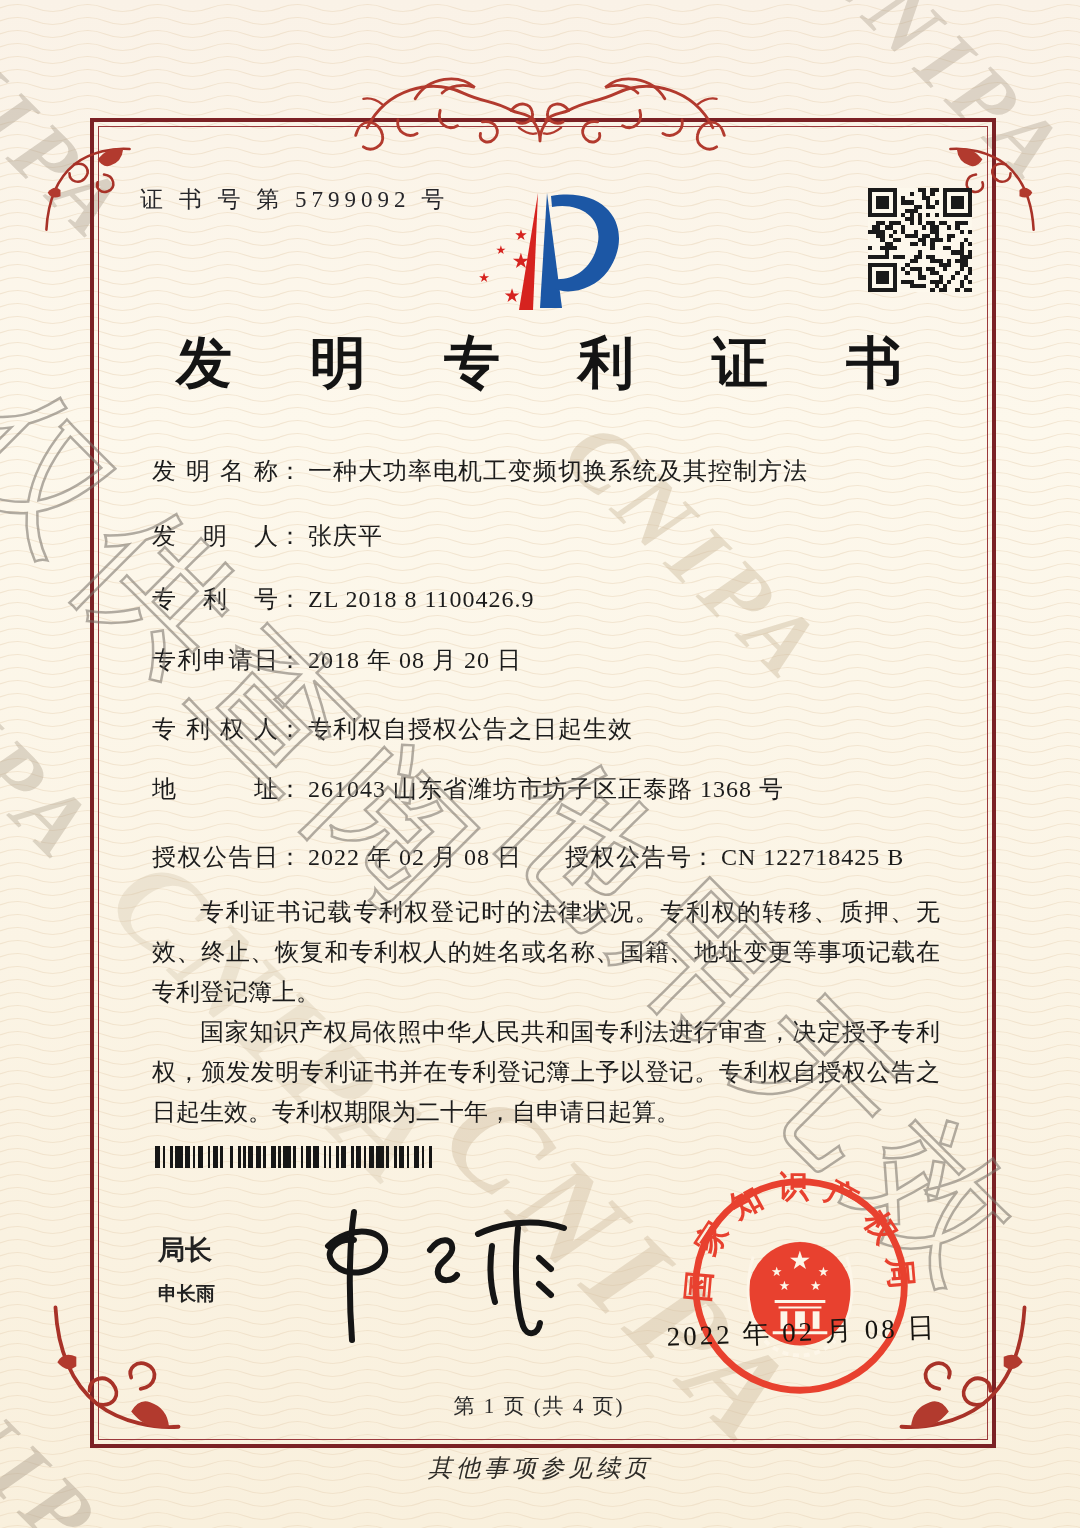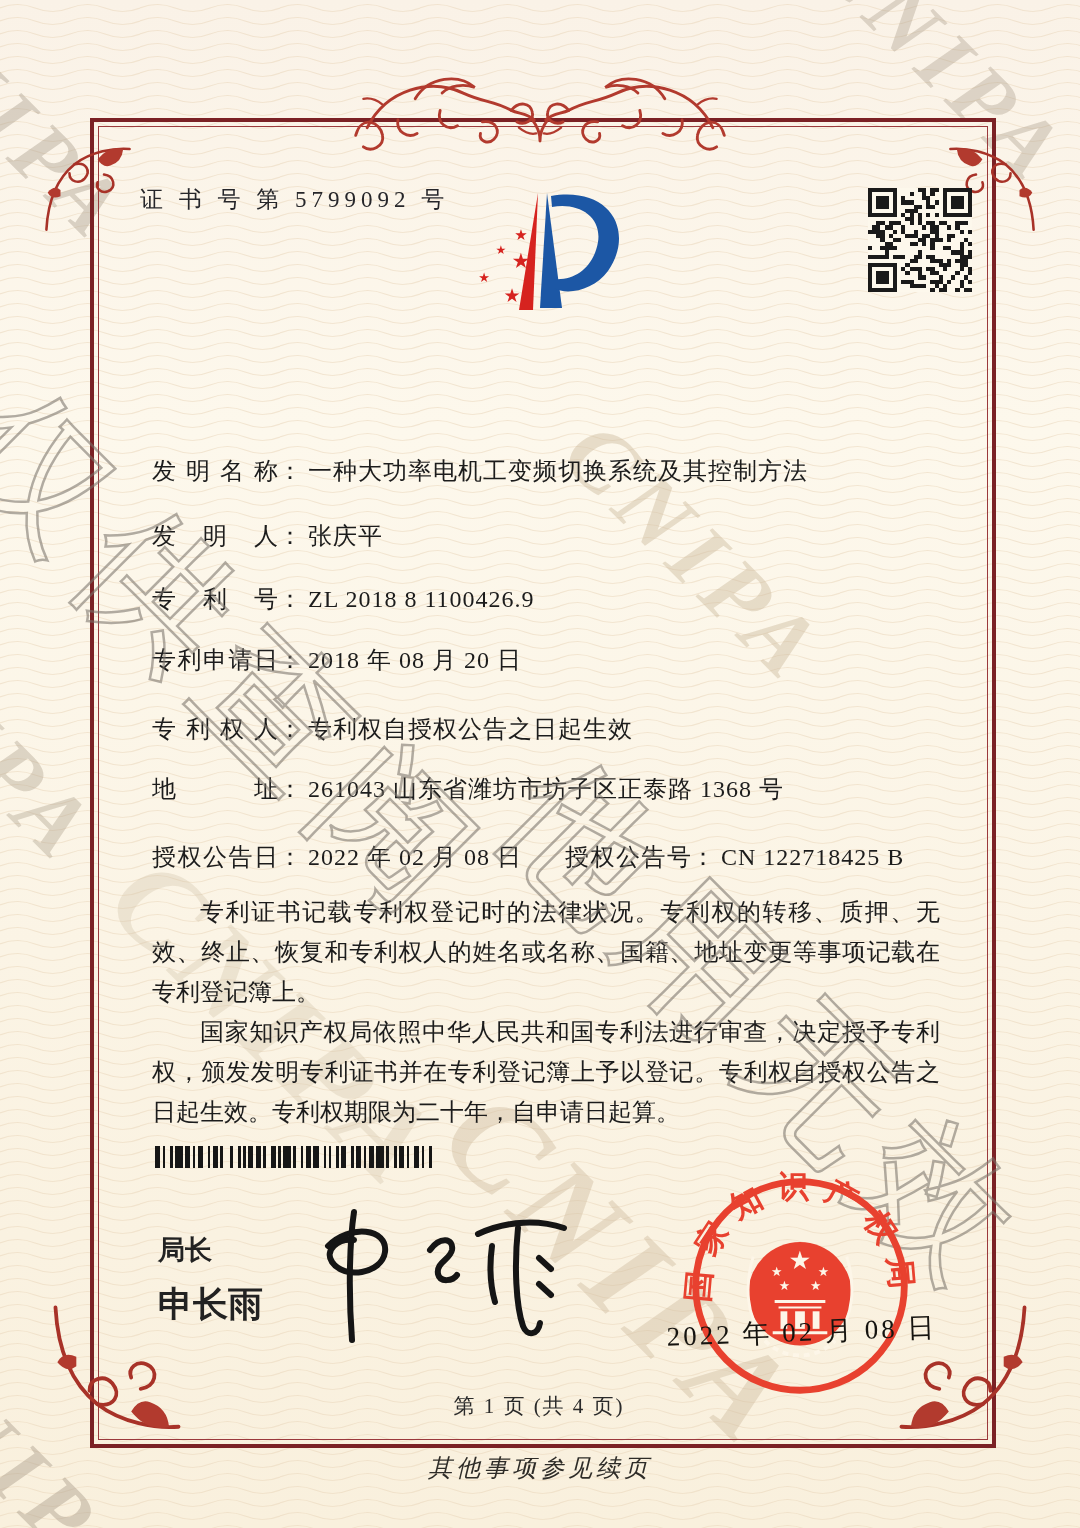--- a/index.html
+++ b/index.html
@@ -28,21 +28,21 @@
   
   .bodytxt{left:152px;top:892px;width:788px;font-size:24px;line-height:40px;text-align:justify;}
   .bodytxt p{margin:0;text-indent:2em;}
   
   .barcode{left:155px;top:1146px;width:282px;height:22px;display:flex;align-items:stretch;}
   .barcode span{height:100%;}
   
   .signer-title{left:158px;top:1232px;font-family:"Liberation Sans","DejaVu Sans",sans-serif;
                 font-weight:700;font-size:27px;color:#222;}
   .signer-name{left:158px;top:1281px;font-family:"Liberation Sans","DejaVu Sans",sans-serif;
-               font-weight:700;font-size:35px;color:#222;}
+               font-weight:700;font-size:19px;color:#222;}
   
   .seal{left:683px;top:1167px;width:234px;height:234px;}
   .seal-date{left:656px;top:1314px;width:292px;text-align:center;font-size:27px;letter-spacing:3px;
              color:#15130f;transform:rotate(-2deg);}
   
   .pageno{left:90px;top:1392px;width:898px;text-align:center;font-size:21px;letter-spacing:2px;color:#2a2a2a;}
   .note{left:0;top:1452px;width:1080px;text-align:center;font-size:24px;font-style:italic;
         letter-spacing:4px;color:#2e2c28;}
   
   .wm{font-style:italic;font-weight:700;letter-spacing:10px;white-space:nowrap;
@@ -349,20 +349,21 @@
       <rect x="1" y="1" width="5" height="5" fill="#fdf8ec"></rect>
       <rect x="2" y="2" width="3" height="3" fill="#1a1a1a"></rect>
       <rect x="18" y="0" width="7" height="7" fill="#1a1a1a"></rect>
       <rect x="19" y="1" width="5" height="5" fill="#fdf8ec"></rect>
       <rect x="20" y="2" width="3" height="3" fill="#1a1a1a"></rect>
       <rect x="0" y="18" width="7" height="7" fill="#1a1a1a"></rect>
       <rect x="1" y="19" width="5" height="5" fill="#fdf8ec"></rect>
       <rect x="2" y="20" width="3" height="3" fill="#1a1a1a"></rect>
     </svg>
 
+  <div class="abs title">发 明 专 利 证 书</div>
 
   <div class="abs field-row" style="top:455px;">
     <span class="jlabel">
         <span>发</span>
         <span>明</span>
         <span>名</span>
         <span>称</span>
       </span><span class="colon">：</span><span class="fval">一种大功率电机工变频切换系统及其控制方法</span>
   </div>
   <div class="abs field-row" style="top:520px;">

